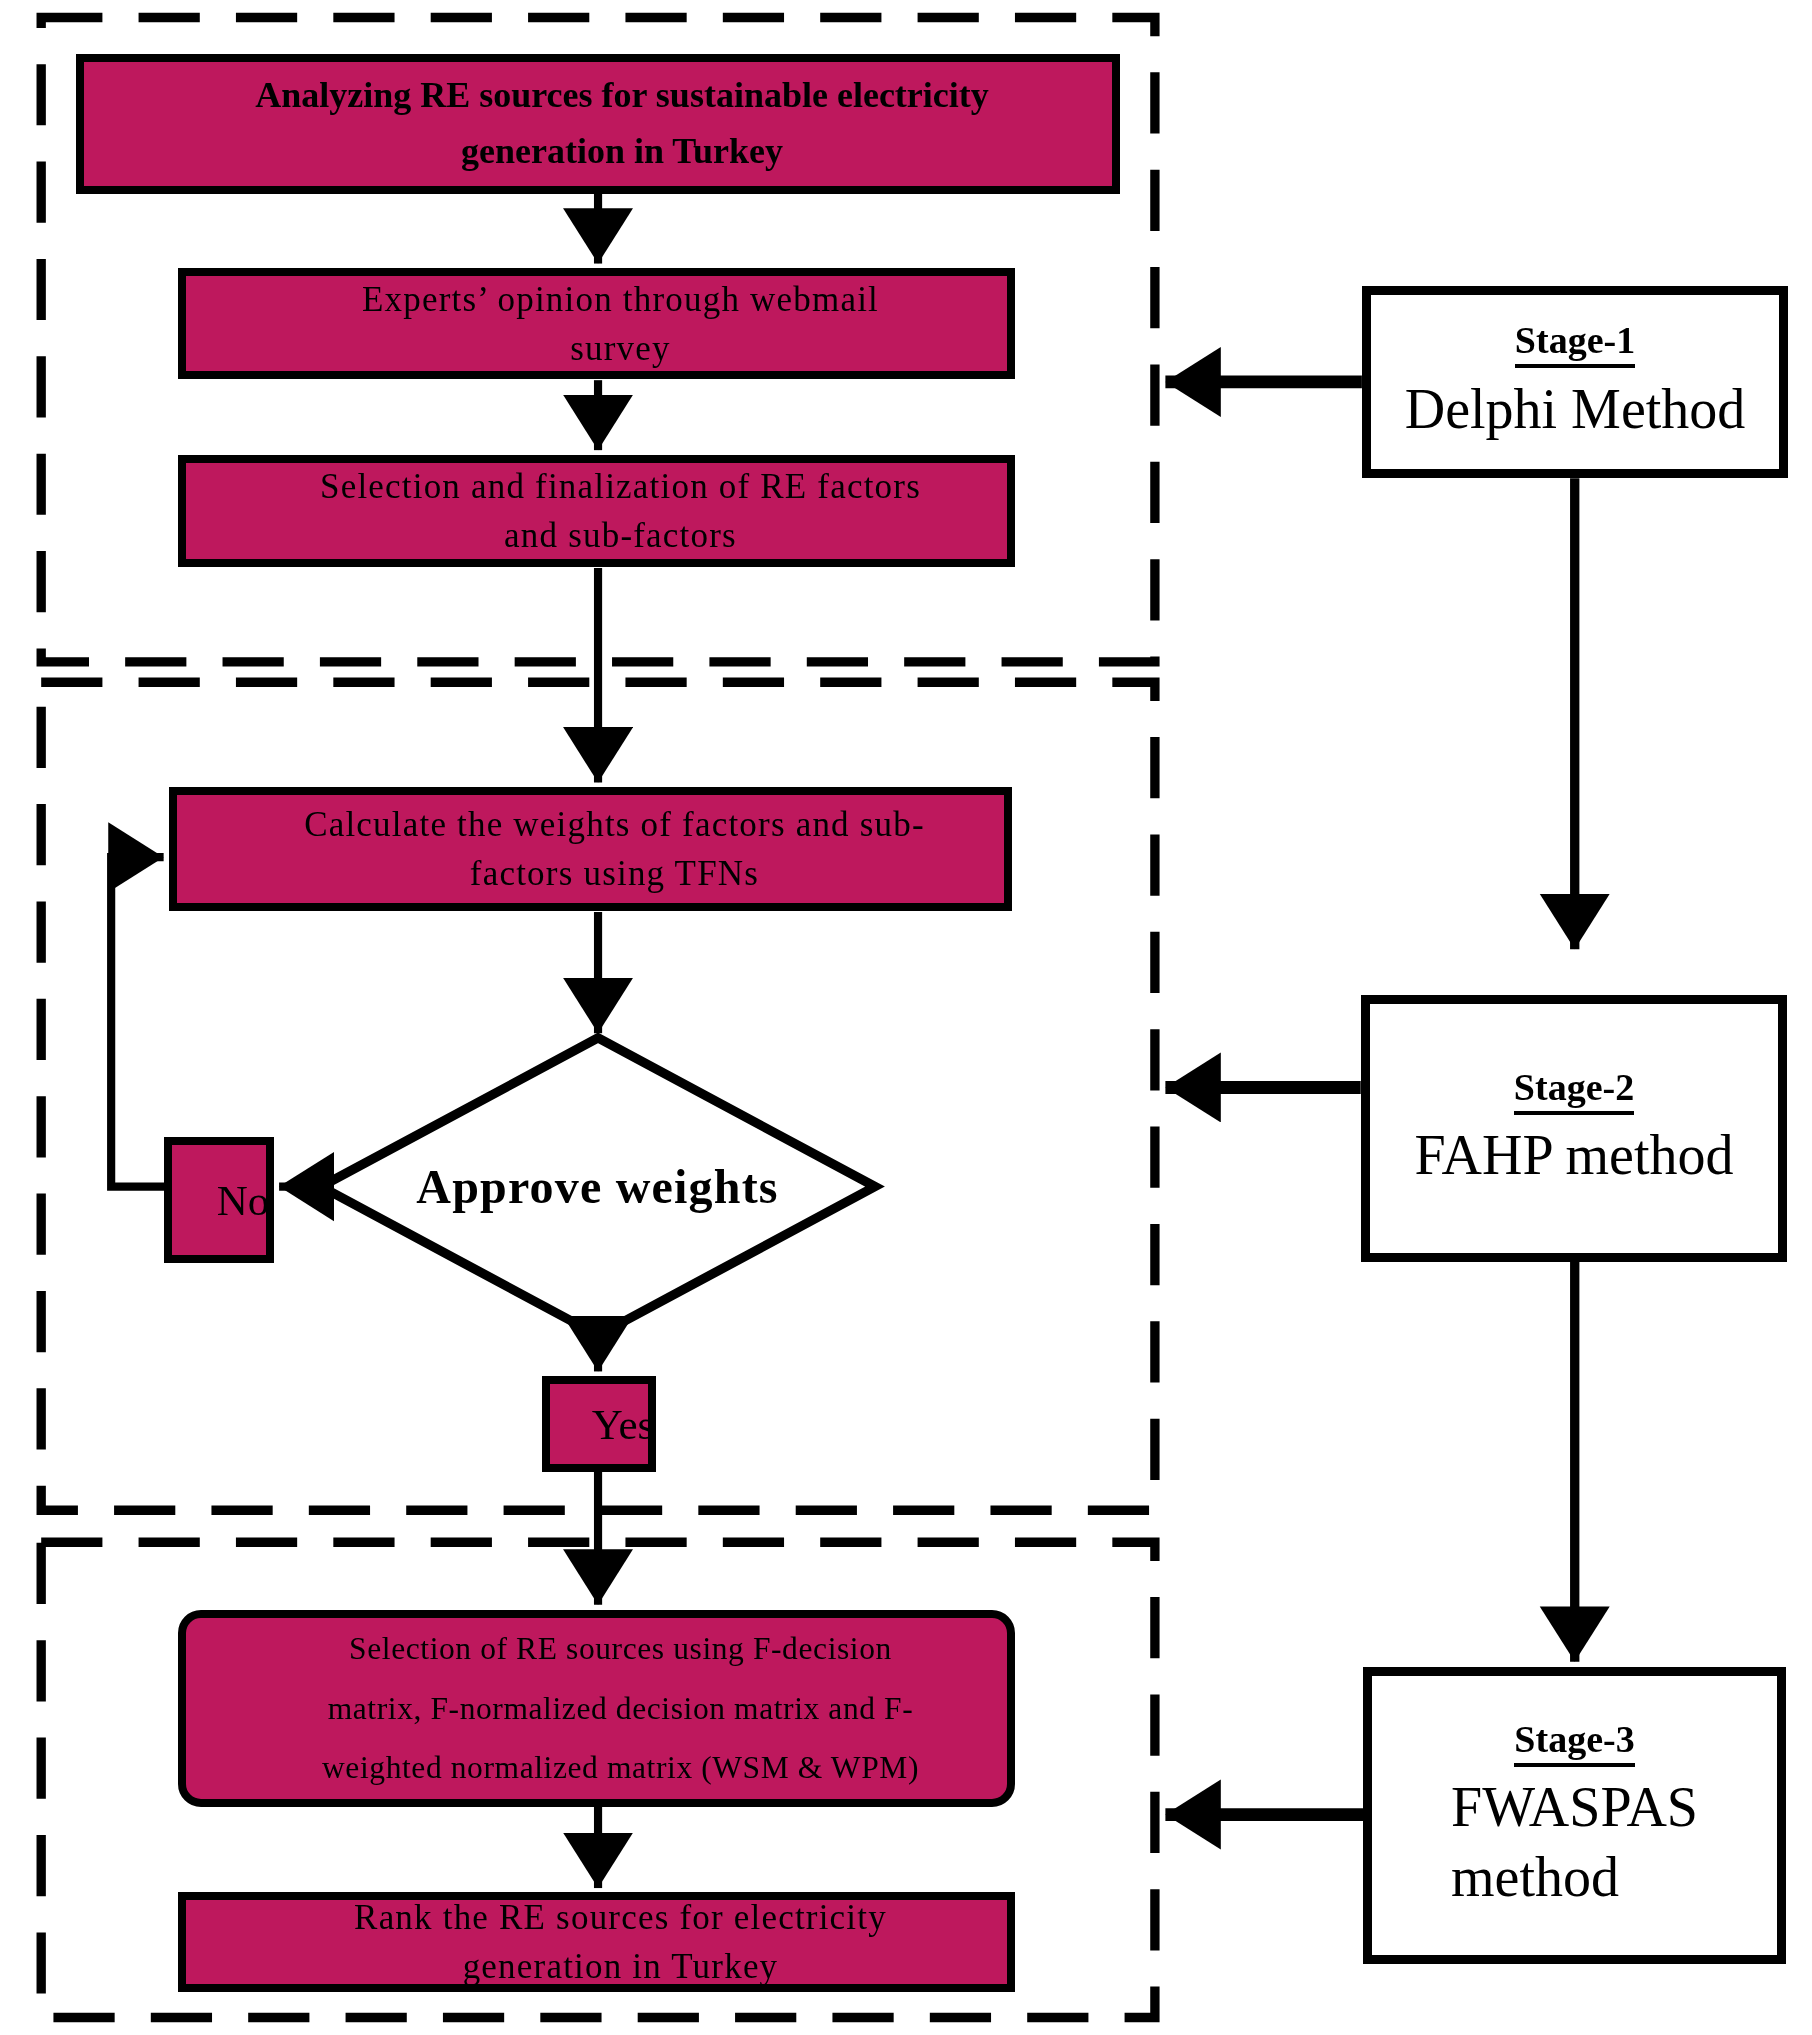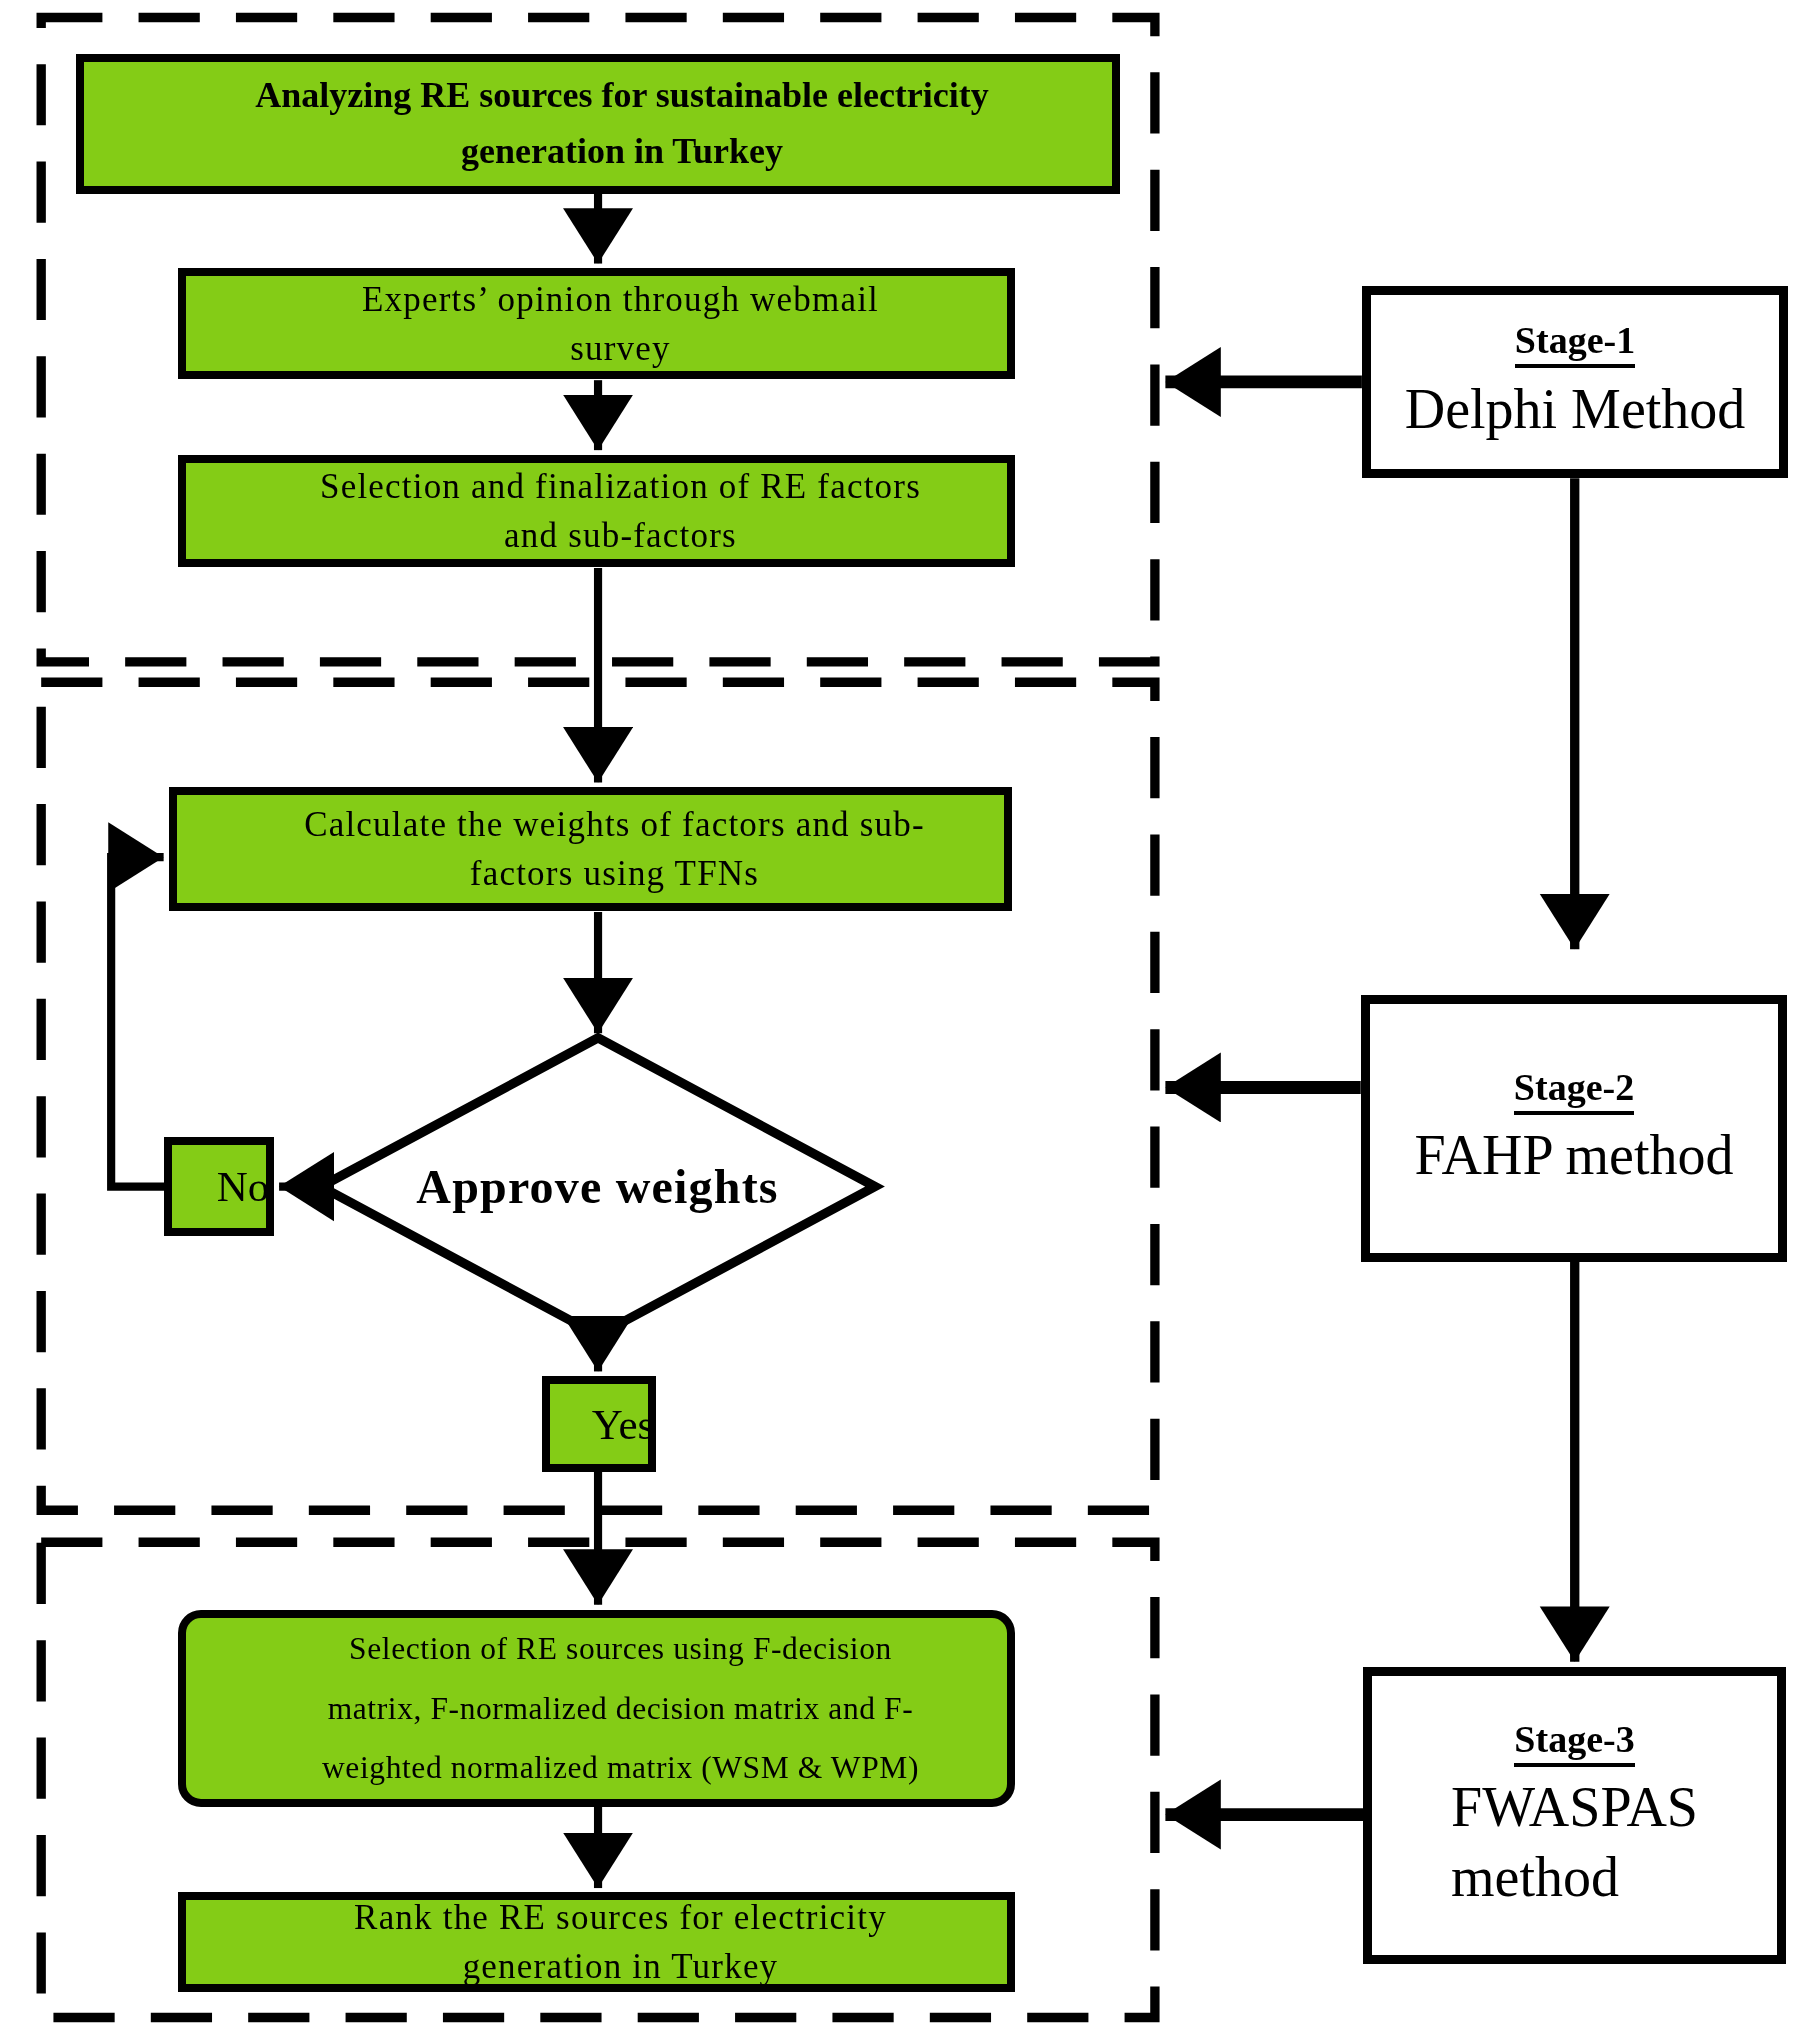--- a/index.html
+++ b/index.html
@@ -44,40 +44,40 @@
   }
   .connMid {
     stroke: #000000;
     stroke-width: 16;
     fill: none;
   }
   .box {
     position: absolute;
     box-sizing: border-box;
     border: 8.2px solid #000000;
-    background: #84cc16;
+    background: #be185d;
     display: flex;
     flex-direction: column;
     align-items: center;
     justify-content: center;
     text-align: center;
     padding-left: 48px;
   }
   .prelines { white-space: pre-line; }
   .flowText {
     font-size: 35px;
     line-height: 1.40;
     letter-spacing: 1.2px;
   }
   #title-box { left: 76px; top: 54px; width: 1044px; height: 140px; }
   #title-box .flowText { font-size: 36px; font-weight: bold; line-height: 1.55; letter-spacing: 0; }
   #experts-box   { left: 178px; top: 268px;  width: 837px; height: 111px; }
   #selection-box { left: 178px; top: 455px;  width: 837px; height: 112px; }
   #calculate-box { left: 169px; top: 787px; width: 843px; height: 124px; }
-  #no-box  { left: 164px; top: 1137px; width: 110px; height: 99px; }
+  #no-box  { left: 164px; top: 1137px; width: 110px; height: 126px; }
   #yes-box { left: 542px; top: 1376px; width: 114px; height: 96px; }
   #no-box .smallText, #yes-box .smallText { font-size: 43px; }
   #selre-box { left: 178px; top: 1610px; width: 837px; height: 197px; border-radius: 23px; }
   #selre-box .flowText { font-size: 31.5px; line-height: 1.9; letter-spacing: 0.6px; }
   #rank-box  { left: 178px; top: 1892px; width: 837px; height: 100px; }
   #diamond-label {
     position: absolute;
     left: 364px; top: 1166px; width: 467px; height: 41px;
     display: flex; align-items: center; justify-content: center;
     font-size: 48px; font-weight: bold; letter-spacing: 1.2px;

